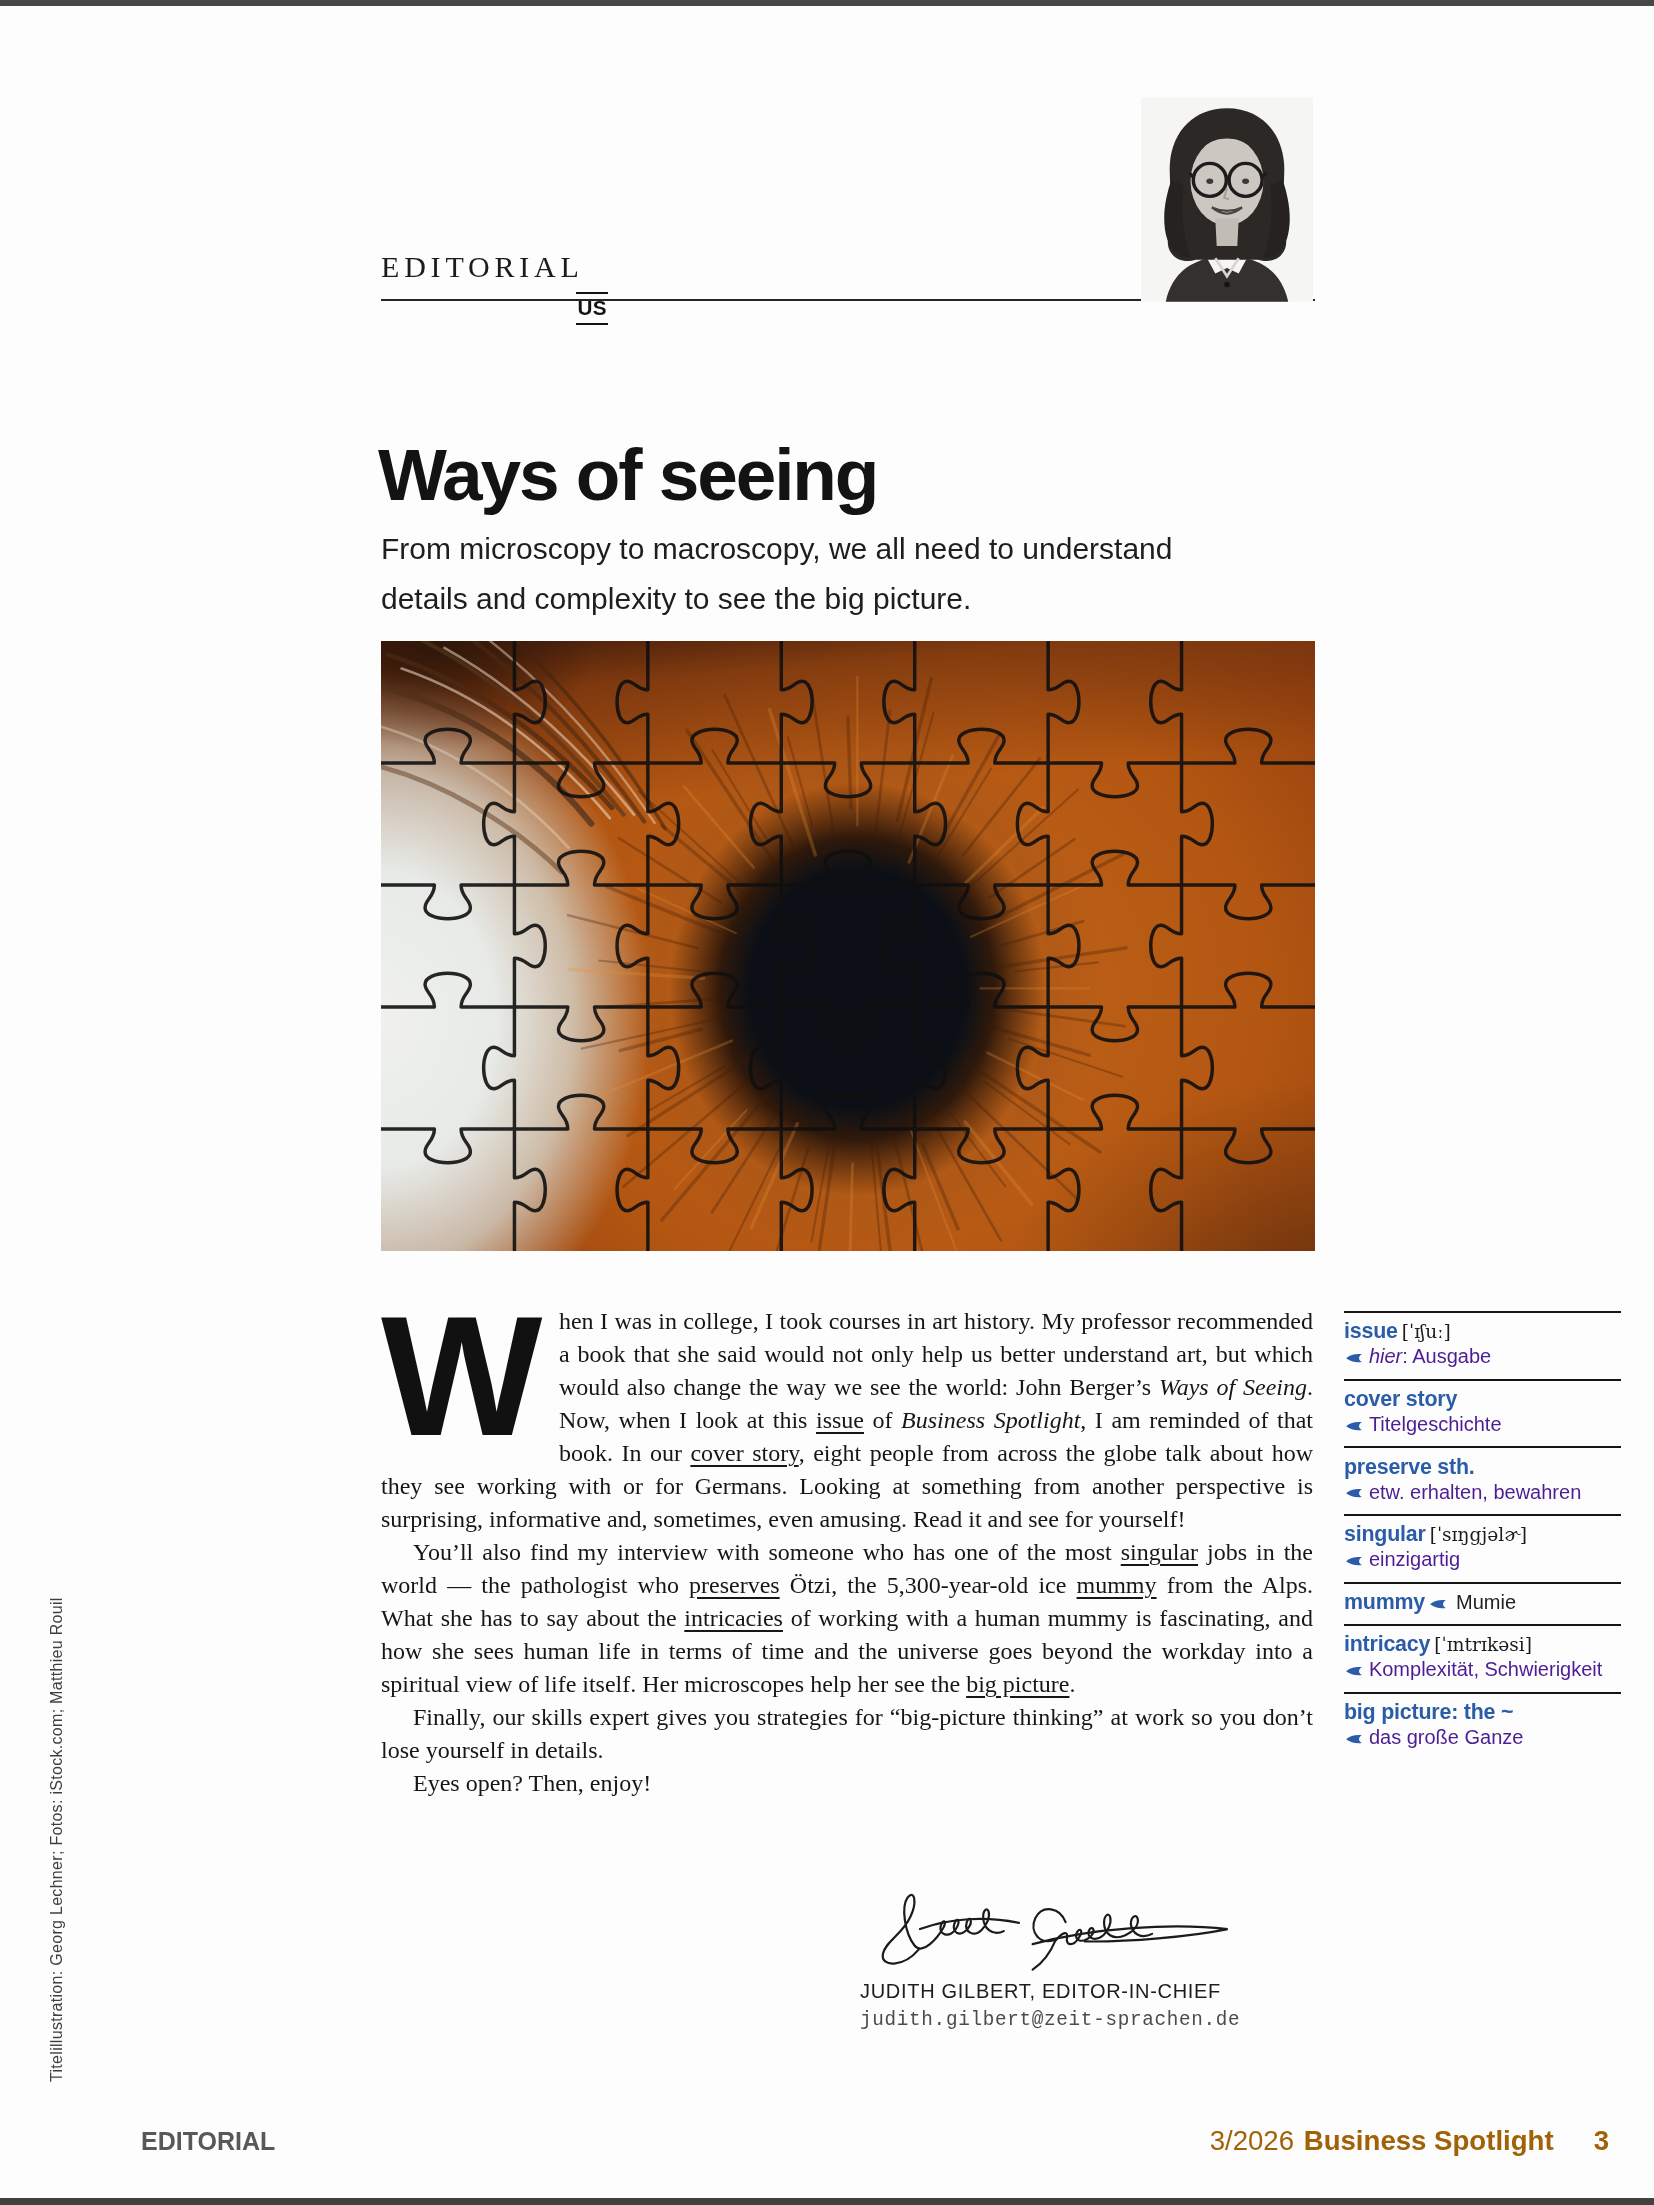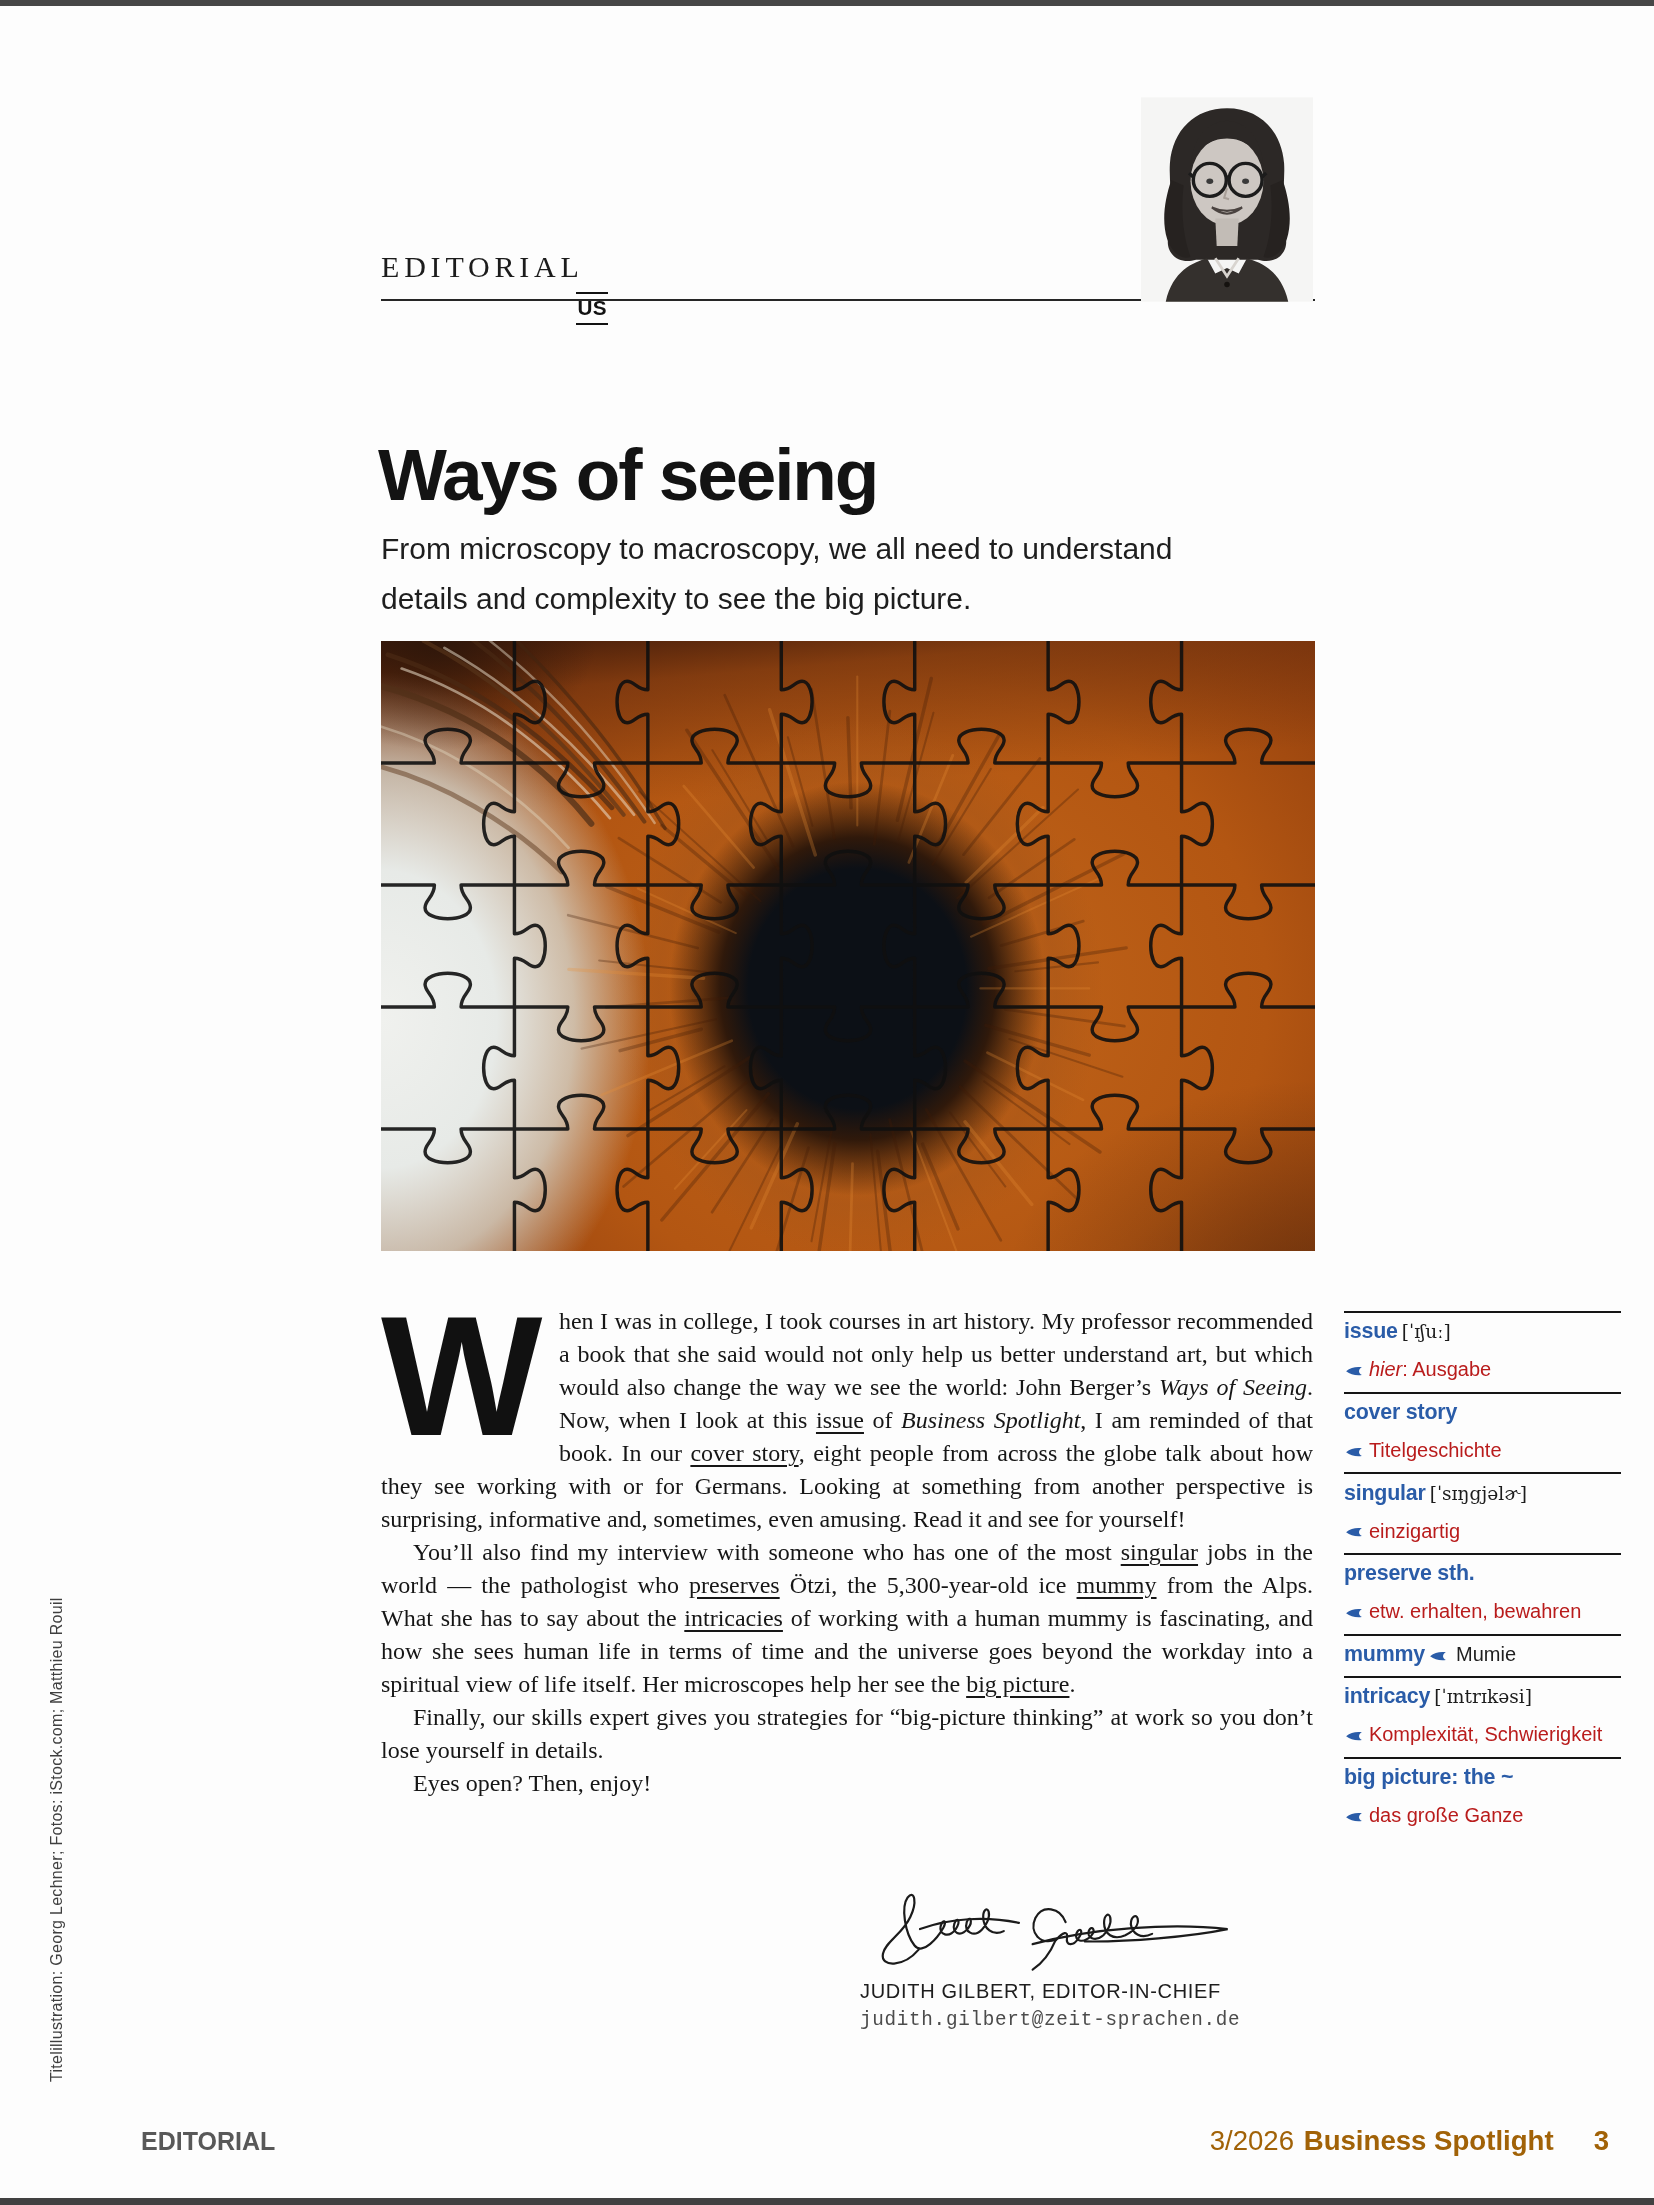--- a/index.html
+++ b/index.html
@@ -48,21 +48,21 @@
   #body-copy p.indent{text-indent:32px;}
   #body-copy u{text-underline-offset:4.1px;text-decoration-thickness:1.7px;}
   #dropcap{float:left;font-family:"Liberation Sans",sans-serif;font-weight:700;
     font-size:171px;line-height:130px;margin:5.5px 16.5px 0 0;color:#111;}
 
   
   #vocab{position:absolute;left:1344px;top:1311px;width:277px;}
   .ve{border-top:2.1px solid #151515;padding:6.2px 0 9px;}
   .ve-term{color:#2a5ca8;font-weight:700;font-size:21.4px;letter-spacing:-0.2px;}
   .ve-phon{font-family:"DejaVu Serif",serif;font-size:18.6px;color:#1c1c1c;margin-left:4.1px;}
-  .ve-def{font-size:20px;line-height:25.5px;color:#b91c1c;margin-top:13px;}
+  .ve-def{font-size:20px;line-height:25.5px;color:#4c1d95;margin-top:0;}
   .ve-def .arrow, .ve-inline .arrow{margin:0 5.5px 0 1.4px;}
   .ve-def i{font-style:italic;}
   .ve-inline .ve-def-inline{font-size:20px;color:#1f1f1f;}
 
   
   #signature{position:absolute;left:838px;top:1870px;width:414px;height:103px;}
   #byline{position:absolute;left:860px;top:1980px;font-family:Liberation Sans, sans-serif;
     font-size:20px;letter-spacing:0.7px;color:#1d1d1d;}
   #email{position:absolute;left:860px;top:2009px;font-family:"Liberation Mono",monospace;
     font-size:19.3px;letter-spacing:0.7px;color:#4c4c4c;}
@@ -218,30 +218,30 @@
             <path d="M1.5 7.5 C8 2.5 15 .8 24.5 1.8 C19 4.5 19 10.5 24.5 13.2 C15 14.2 8 12.5 1.5 7.5 Z" fill="#2a5ca8"></path>
           </svg><span><i>hier</i>: Ausgabe</span></div>
     </div>
     <div class="ve">
       <div><span class="ve-term">cover story</span></div>
       <div class="ve-def"><svg class="arrow" width="18" height="10.3" viewBox="0 0 26 15">
             <path d="M1.5 7.5 C8 2.5 15 .8 24.5 1.8 C19 4.5 19 10.5 24.5 13.2 C15 14.2 8 12.5 1.5 7.5 Z" fill="#2a5ca8"></path>
           </svg><span>Titelgeschichte</span></div>
     </div>
     <div class="ve">
+      <div><span class="ve-term">preserve sth.</span></div>
+      <div class="ve-def"><svg class="arrow" width="18" height="10.3" viewBox="0 0 26 15">
+            <path d="M1.5 7.5 C8 2.5 15 .8 24.5 1.8 C19 4.5 19 10.5 24.5 13.2 C15 14.2 8 12.5 1.5 7.5 Z" fill="#2a5ca8"></path>
+          </svg><span>etw. erhalten, bewahren</span></div>
+    </div>
+    <div class="ve">
       <div><span class="ve-term">singular</span><span class="ve-phon">[ˈsɪŋgjəlɚ]</span></div>
       <div class="ve-def"><svg class="arrow" width="18" height="10.3" viewBox="0 0 26 15">
             <path d="M1.5 7.5 C8 2.5 15 .8 24.5 1.8 C19 4.5 19 10.5 24.5 13.2 C15 14.2 8 12.5 1.5 7.5 Z" fill="#2a5ca8"></path>
           </svg><span>einzigartig</span></div>
-    </div>
-    <div class="ve">
-      <div><span class="ve-term">preserve sth.</span></div>
-      <div class="ve-def"><svg class="arrow" width="18" height="10.3" viewBox="0 0 26 15">
-            <path d="M1.5 7.5 C8 2.5 15 .8 24.5 1.8 C19 4.5 19 10.5 24.5 13.2 C15 14.2 8 12.5 1.5 7.5 Z" fill="#2a5ca8"></path>
-          </svg><span>etw. erhalten, bewahren</span></div>
     </div>
     <div class="ve ve-inline">
       <span class="ve-term">mummy</span>
       <svg class="arrow" width="18" height="10.3" viewBox="0 0 26 15">
           <path d="M1.5 7.5 C8 2.5 15 .8 24.5 1.8 C19 4.5 19 10.5 24.5 13.2 C15 14.2 8 12.5 1.5 7.5 Z" fill="#2a5ca8"></path>
         </svg>
       <span class="ve-def-inline">Mumie</span>
     </div>
     <div class="ve">
       <div><span class="ve-term">intricacy</span><span class="ve-phon">[ˈɪntrɪkəsi]</span></div>

